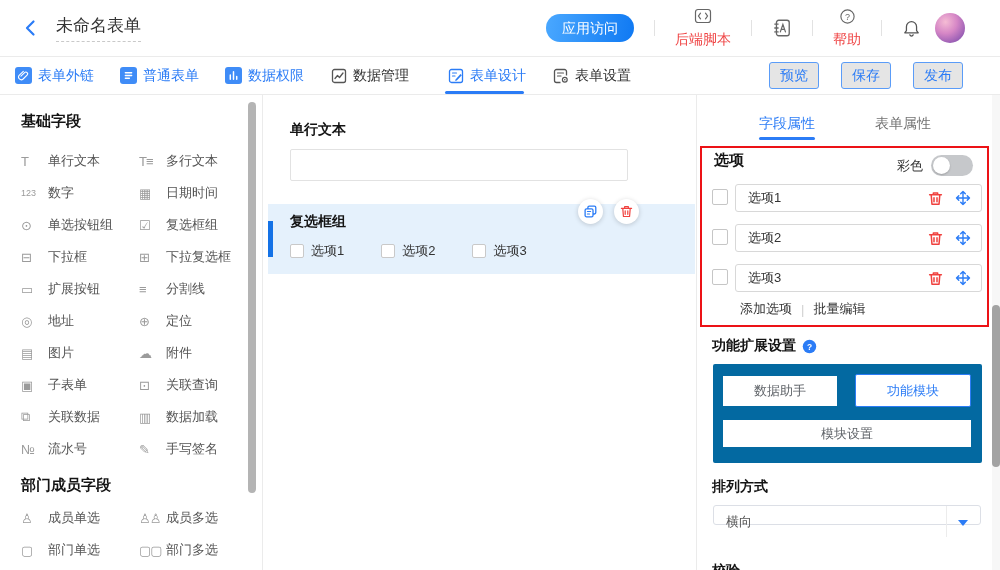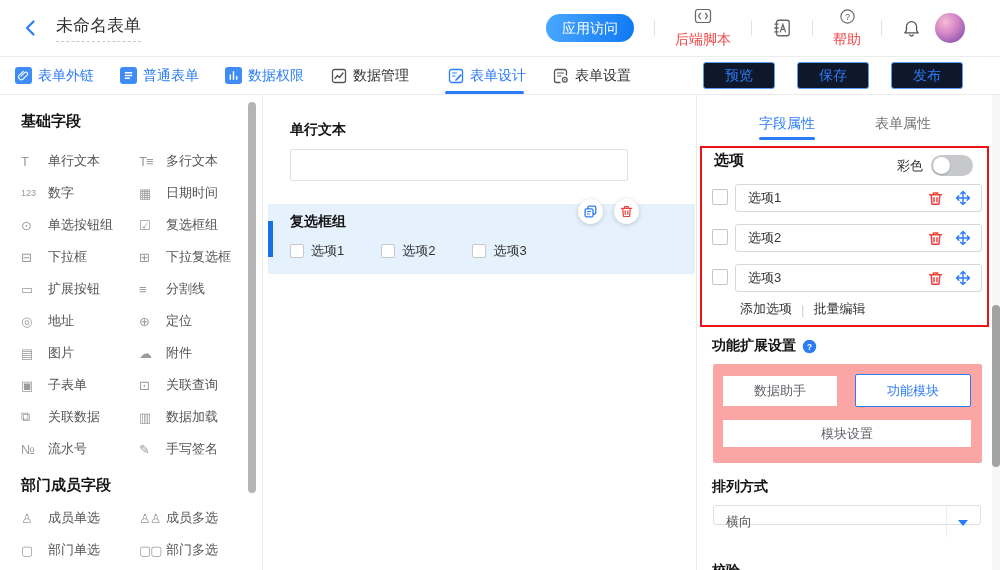--- a/index.html
+++ b/index.html
@@ -30,21 +30,21 @@
           cursor:pointer; margin-right:26px; white-space:nowrap; }
   .ntab.blue { color:#2b7cf6; }
   .ntab.plain { color:#333; }
   .ntab.active { color:#2b7cf6; margin-left:12px; }
   .ntab.active .underline { position:absolute; left:-2px; bottom:0; width:100%; height:3px;
                             background:#2b7cf6; border-radius:2px; }
   .nicon-sq { width:17px; height:17px; border-radius:3px; background:#3f8cf7; display:flex;
               align-items:center; justify-content:center; flex:none; }
   .nicon-line { width:17px; height:17px; display:flex; align-items:center; justify-content:center; flex:none; }
   .nav-actions { position:absolute; right:37px; top:5px; display:flex; gap:22px; }
-  .act-btn { width:72px; height:27px; border:1px solid #5a9cf8; border-radius:3px; background:#0f172a;
+  .act-btn { width:50px; height:27px; border:1px solid #5a9cf8; border-radius:3px; background:#e5e5e5;
              color:#2b7cf6; font-size:14px; line-height:25px; text-align:center; cursor:pointer; }
 
   
   .sidebar { position:absolute; left:0; top:95px; width:263px; height:475px; background:#fff;
              border-right:1px solid #ebebeb; padding:14px 0 0 21px; overflow:hidden; }
   .sb-title { font-size:15px; font-weight:bold; color:#141414; height:24px; line-height:24px; margin-bottom:12px; }
   .sb-title.t2 { margin-top:6px; height:22px; margin-bottom:0; }
   .sb-title.t3 { margin-top:8px; height:22px; margin-bottom:7px; }
   .sb-grid { display:grid; grid-template-columns:118px 1fr; grid-auto-rows:32px; align-items:center; }
   .sb-item { display:flex; align-items:center; gap:7px; font-size:13px; color:#545454; cursor:grab; white-space:nowrap; }
@@ -90,21 +90,21 @@
   .opt-box { position:absolute; left:38px; top:0; width:247px; height:28px; border:1px solid #d8d8d8;
              border-radius:3px; background:#fff; display:flex; align-items:center; padding:0 10px 0 12px; }
   .opt-input { flex:1; border:none; outline:none; font-size:13px; color:#333; background:transparent;
                font-family:inherit; min-width:0; }
   .opt-ic { flex:none; display:flex; cursor:pointer; margin-left:12px; }
   .opt-links { position:absolute; left:43px; top:205px; display:flex; align-items:center; font-size:13px; color:#333; }
   .opt-links .lnk { cursor:pointer; }
   .opt-links .lsep { color:#d0d0d0; margin:0 9px; }
   .ext-title { position:absolute; left:15px; top:242px; font-size:14px; font-weight:bold; color:#141414;
                display:flex; align-items:center; gap:6px; }
-  .graybox { position:absolute; left:16px; top:269px; width:269px; height:99px; background:#fca5a5; border-radius:2px; }
+  .graybox { position:absolute; left:16px; top:269px; width:269px; height:99px; background:#0369a1; border-radius:2px; }
   .gb-btn { position:absolute; background:#fff; text-align:center; font-size:13px; color:#5f6368; cursor:pointer; }
   .gb-btn.b1 { left:10px; top:12px; width:114px; height:30px; line-height:30px; }
   .gb-btn.b2 { left:142px; top:10px; width:116px; height:33px; line-height:31px;
                border:1px solid #2b7cf6; color:#2b7cf6; border-radius:2px; }
   .gb-btn.b3 { left:10px; top:56px; width:248px; height:27px; line-height:27px; }
   .arr-title { position:absolute; left:15px; top:383px; font-size:14px; font-weight:bold; color:#141414; }
   .sel-dd { position:absolute; left:16px; top:410px; width:268px; height:20px; border:1px solid #dcdfe6;
             border-radius:3px; background:#fff; cursor:pointer; }
   .sel-dd .val { position:absolute; left:12px; top:0; line-height:31px; font-size:13px; color:#555; }
   .sel-dd .ddsep { position:absolute; right:33px; top:0; width:1px; height:31px; background:#ececec; }

